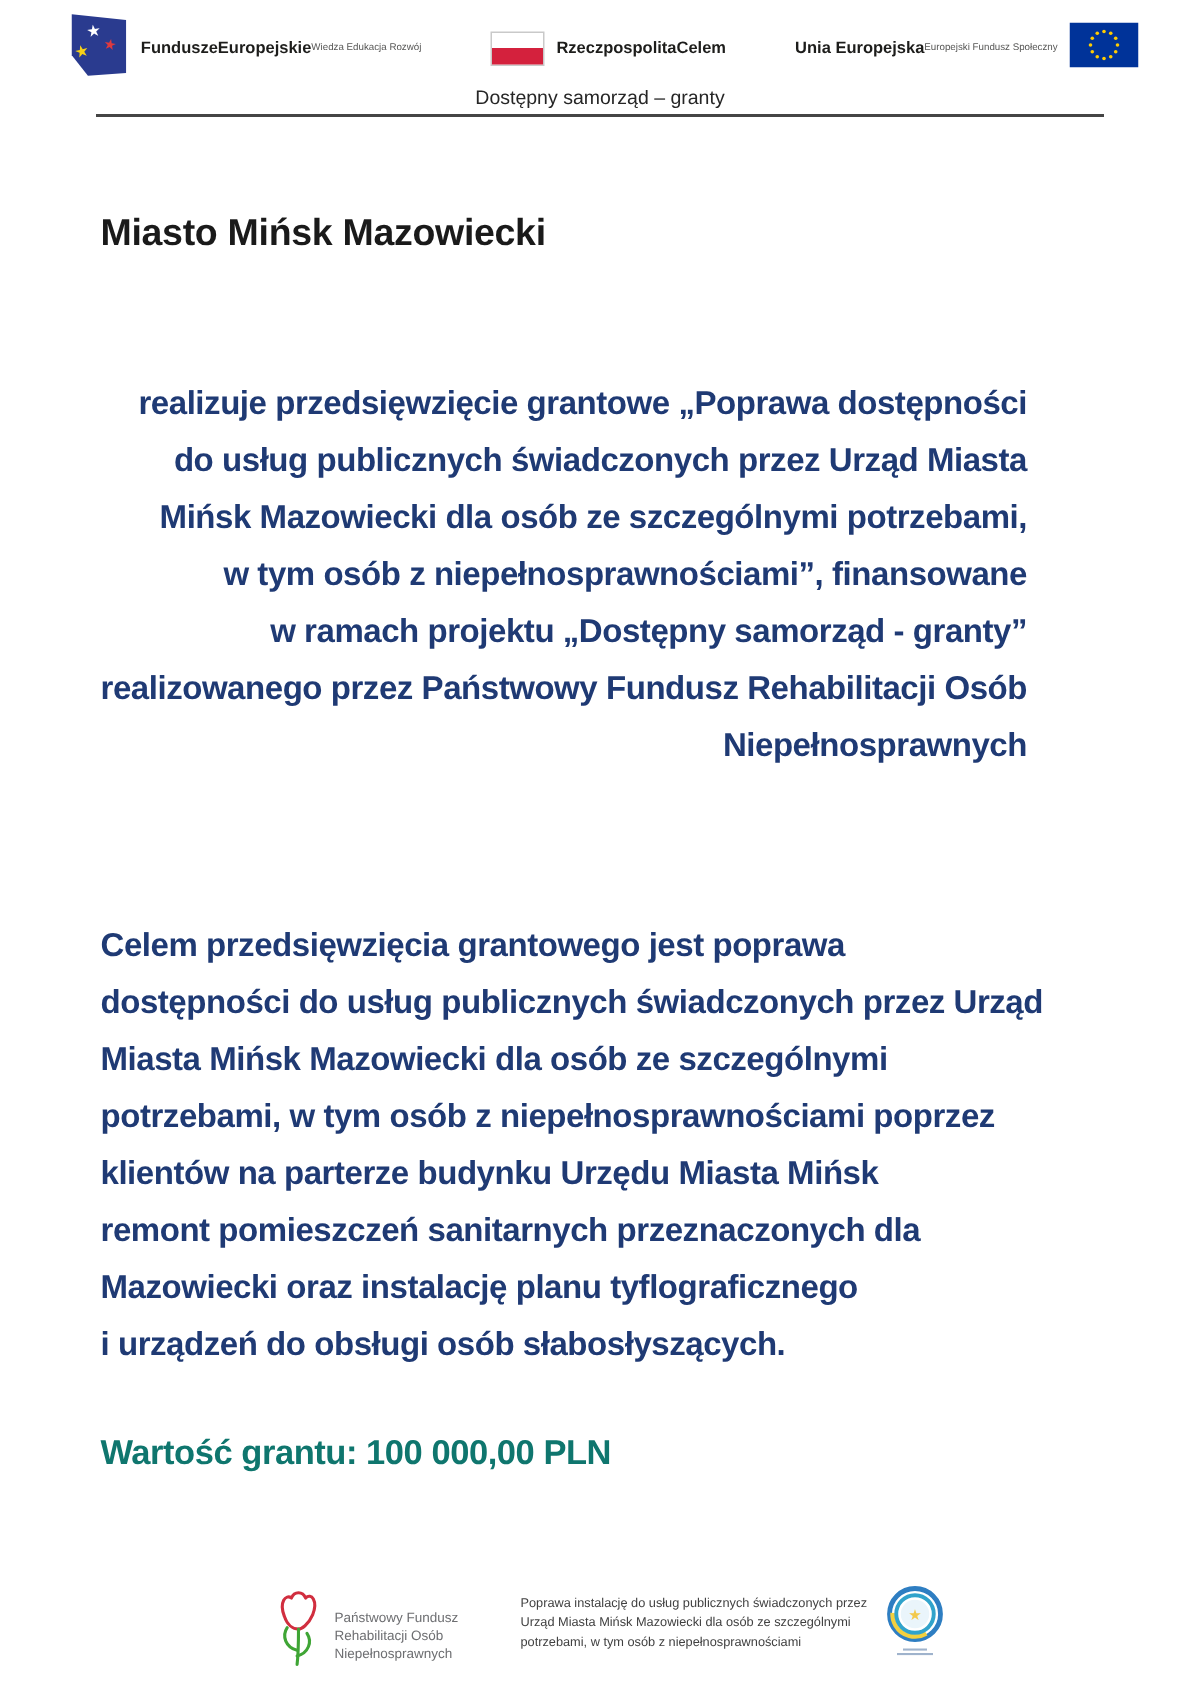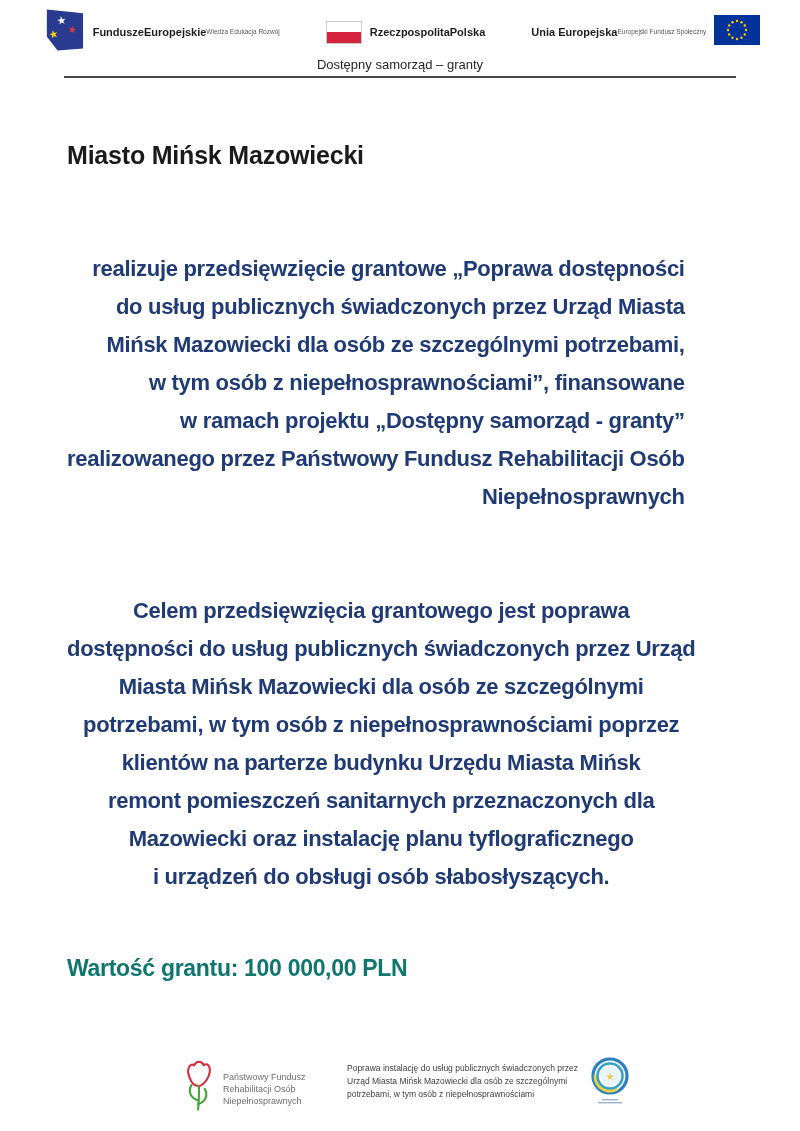--- a/index.html
+++ b/index.html
@@ -22,21 +22,21 @@
   
   .caption{position:absolute;top:57px;left:0;right:0;text-align:center;
     font-size:13px;color:#262626;}
   .rule{position:absolute;top:76px;left:64px;width:672px;border-top:2px solid #454545;}
   
   .doc-title{position:absolute;top:141px;left:67px;
     font-size:25px;font-weight:bold;color:#1a1a1a;letter-spacing:-0.2px;}
   .blue-para{position:absolute;left:67px;color:#1f3a74;font-weight:bold;
     font-size:22px;line-height:38px;letter-spacing:-0.3px;white-space:nowrap;}
   .para1{top:250px;text-align:right;}
-  .para2{top:592px;text-align:center;}
+  .para2{top:611px;}
   .para-line{display:block;}
   .grant-value{position:absolute;top:955px;left:67px;color:#0f766e;
     font-weight:bold;font-size:23px;letter-spacing:-0.3px;white-space:nowrap;}
   
   .footer{position:absolute;top:1056px;left:0;right:0;height:70px;}
   .pfron{position:absolute;left:183px;top:2px;display:flex;align-items:center;gap:8px;}
   .pfron-text{font-size:9px;line-height:12px;color:#6d6e71;}
   .footer-desc{position:absolute;left:347px;top:6px;width:240px;
     font-size:8.5px;line-height:13px;color:#404040;}
   .city-logo{position:absolute;left:588px;top:0px;width:44px;text-align:center;}
@@ -64,21 +64,21 @@
       </span>
     </div>
 
     <div class="logo-group">
       <span class="pl-flag">
         <span class="w"></span>
           <span class="r"></span>
       </span>
       <span class="logo-text">
         <span class="logo-title">Rzeczpospolita</span>
-        <span class="logo-title">Polska</span>
+        <span class="logo-title">Celem</span>
       </span>
     </div>
 
     <div class="logo-group">
       <span class="logo-text eu-text">
         <span class="logo-title">Unia Europejska</span>
         <span class="logo-sub">Europejski Fundusz Społeczny</span>
       </span>
       <span>
         <svg width="46" height="30" viewBox="0 0 46 30">

